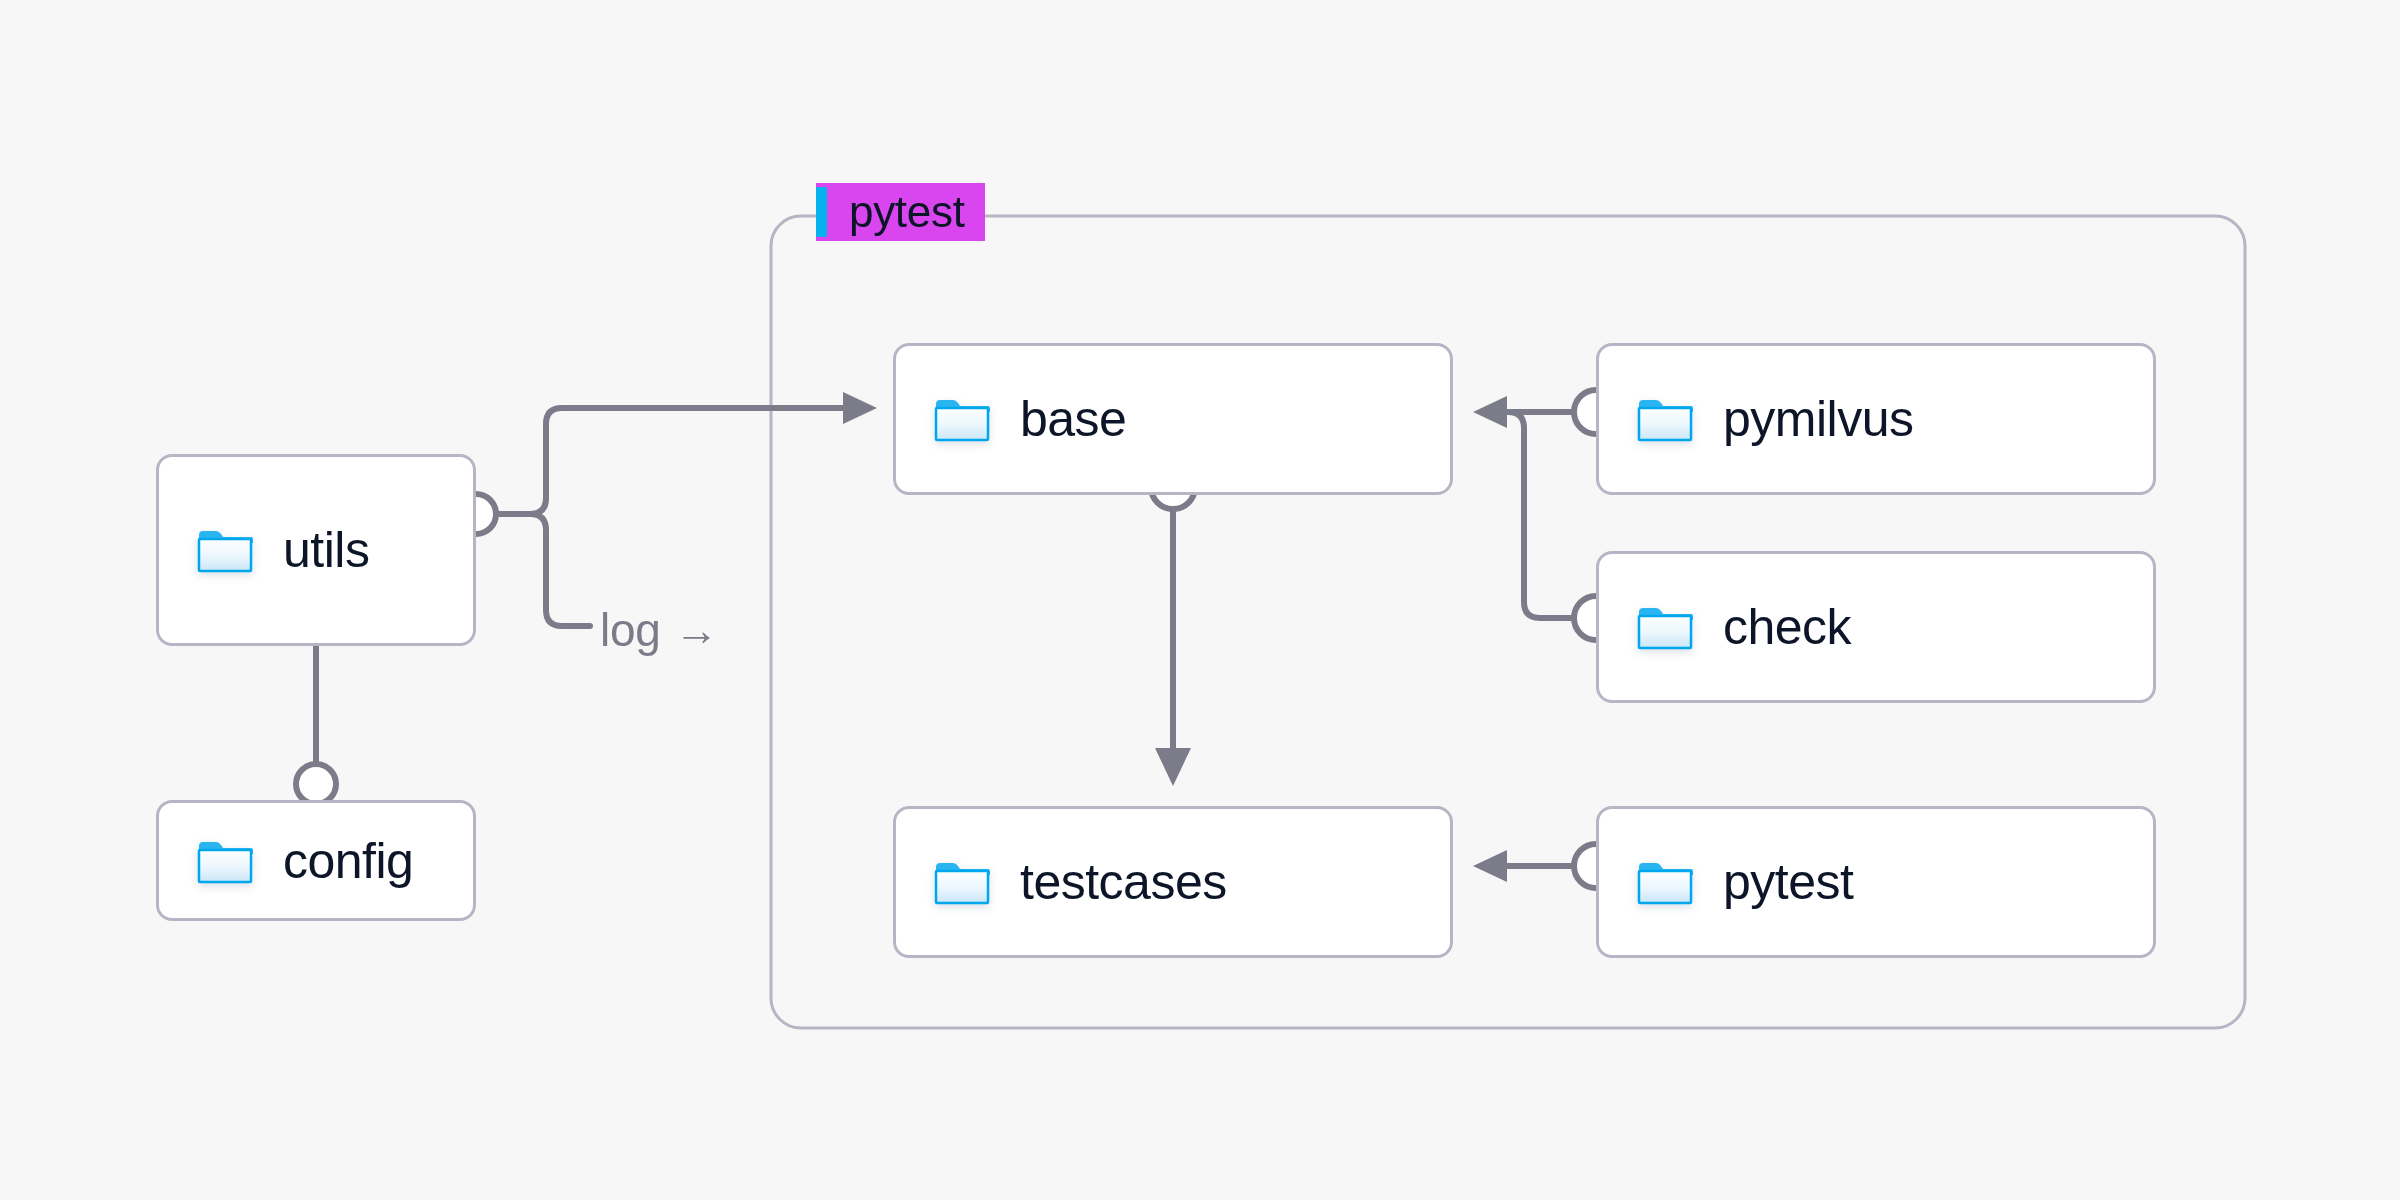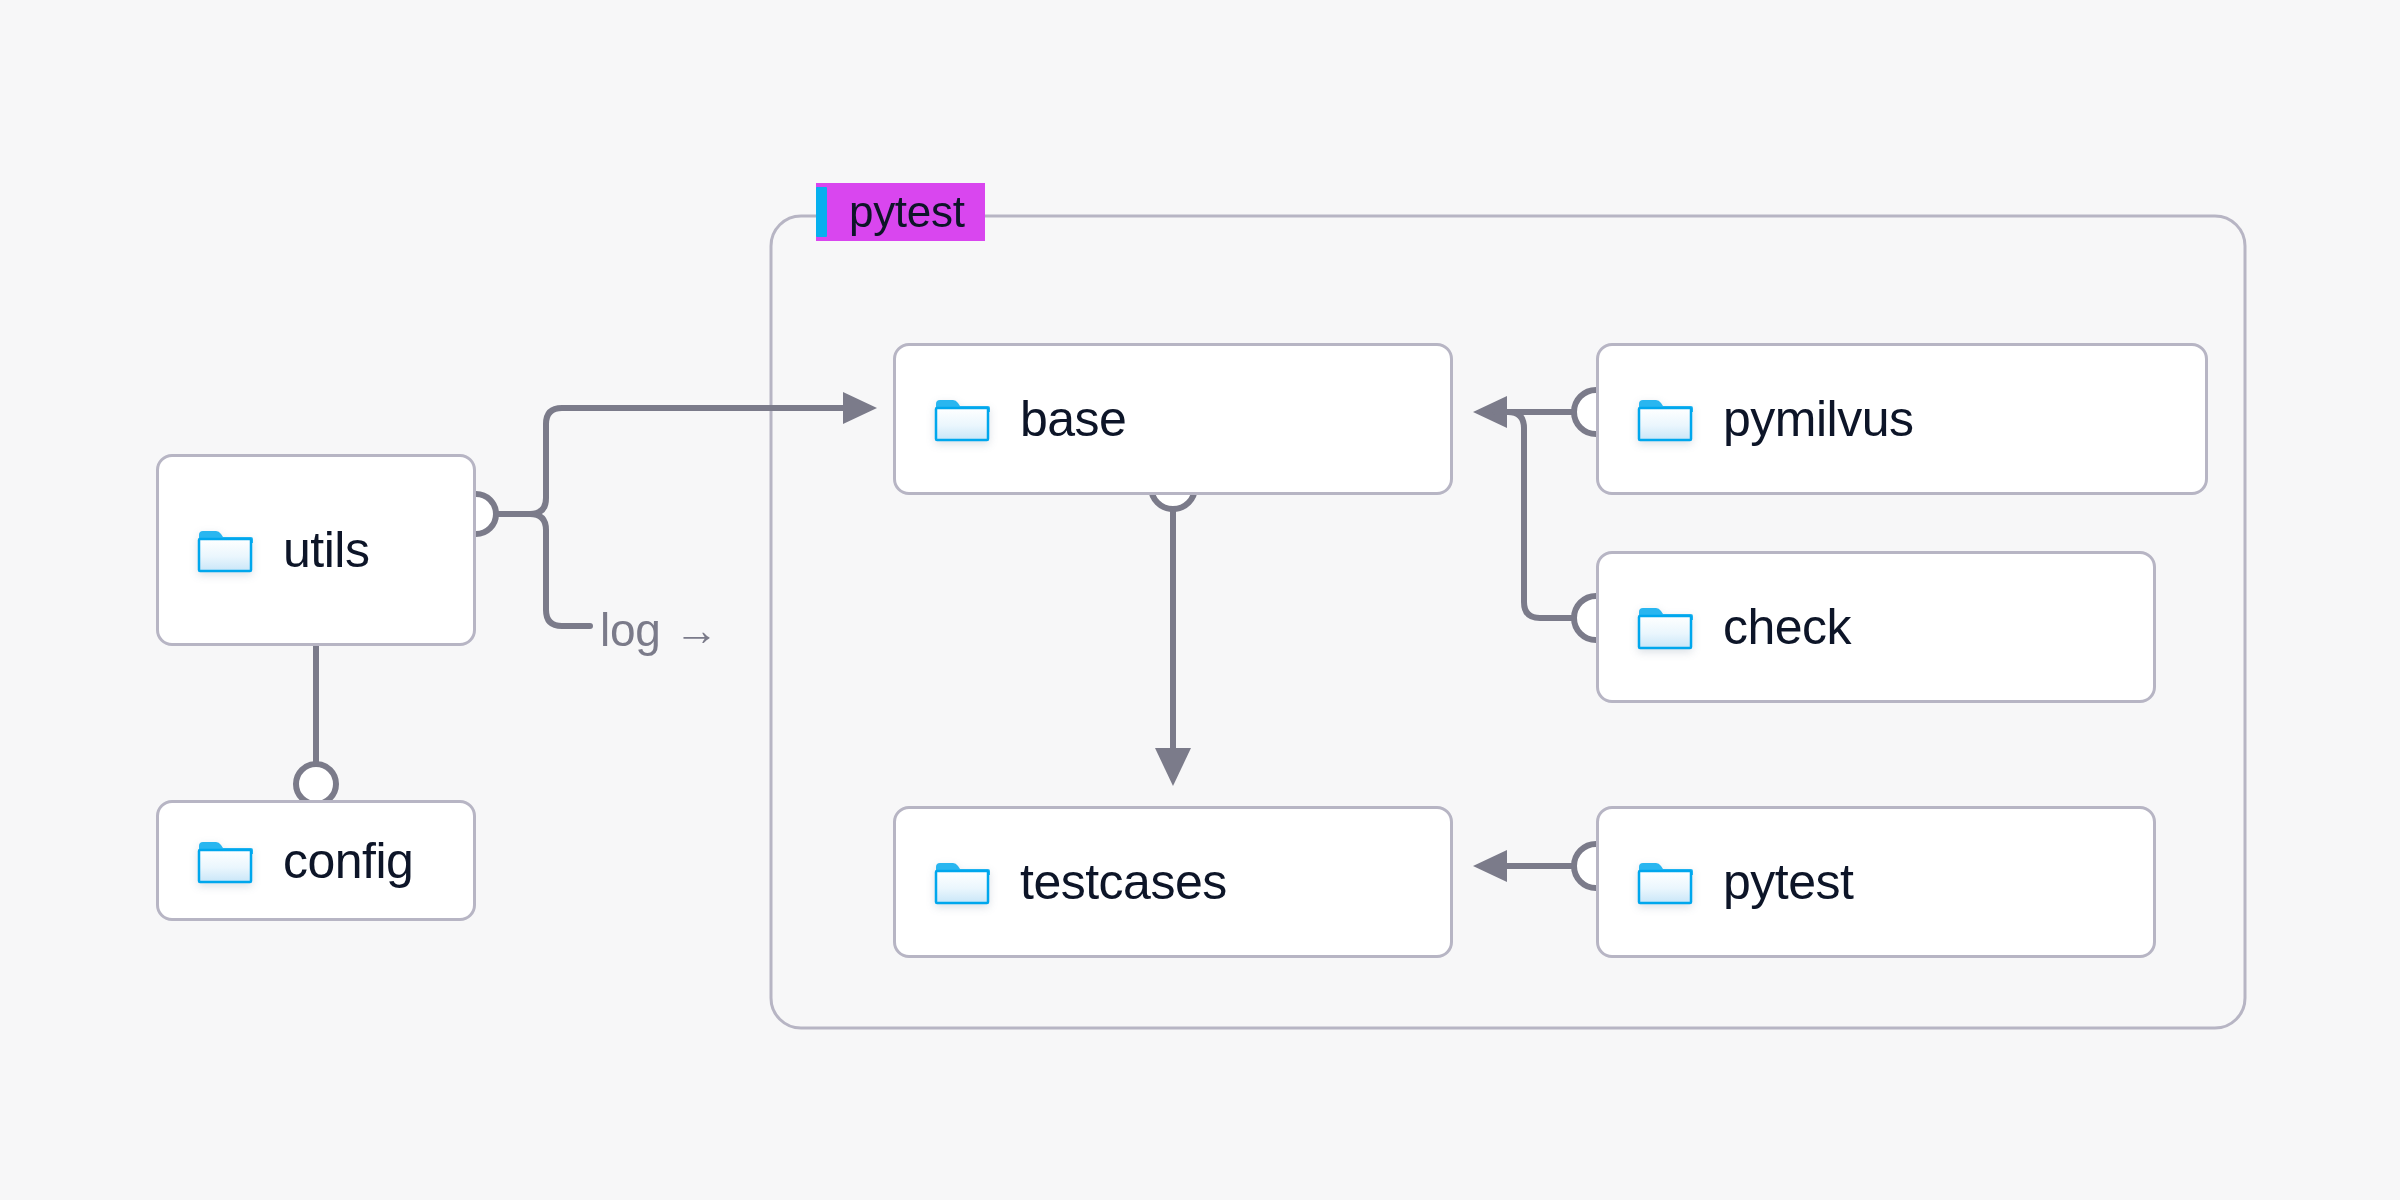--- a/index.html
+++ b/index.html
@@ -211,21 +211,21 @@
   <div class="node" style="left:893px; top:790px; width:560px; height:152px;">
     <span class="folder-icon">
       <svg viewBox="0 0 56 46" width="56" height="46" xmlns="http://www.w3.org/2000/svg">
         <path d="M2 8 q0-4 4-4 h13 q3 0 5 3 l2 3 h28 q2 0 2 2 v4 H2 Z" fill="#29b6f0"></path>
         <rect x="2" y="12" width="52" height="32" rx="1" fill="url(#folderBody)" stroke="#00a7ed" stroke-width="2.5"></rect>
       </svg>
     </span>
     <span class="node-label">testcases</span>
   </div>
 
-  <div class="node" style="left:1596px; top:327px; width:612px; height:152px;text-align:right;">
+  <div class="node" style="left:1596px; top:327px; width:560px; height:152px;text-align:right;">
     <span class="folder-icon">
       <svg viewBox="0 0 56 46" width="56" height="46" xmlns="http://www.w3.org/2000/svg">
         <path d="M2 8 q0-4 4-4 h13 q3 0 5 3 l2 3 h28 q2 0 2 2 v4 H2 Z" fill="#29b6f0"></path>
         <rect x="2" y="12" width="52" height="32" rx="1" fill="url(#folderBody)" stroke="#00a7ed" stroke-width="2.5"></rect>
       </svg>
     </span>
     <span class="node-label">pymilvus</span>
   </div>
 
   <div class="node" style="left:1596px; top:535px; width:560px; height:152px;">

